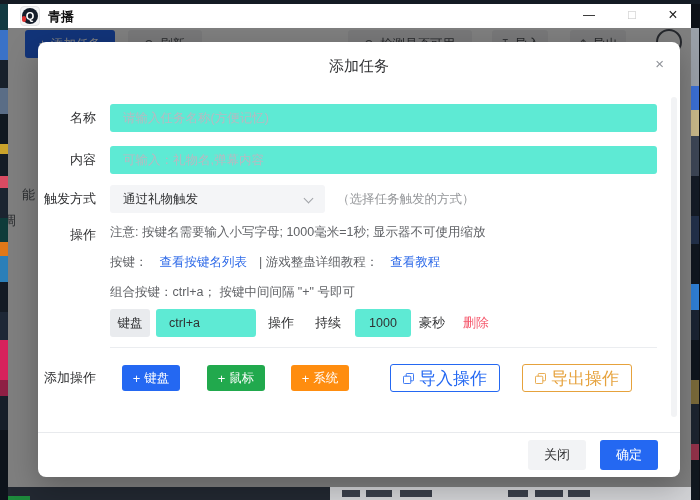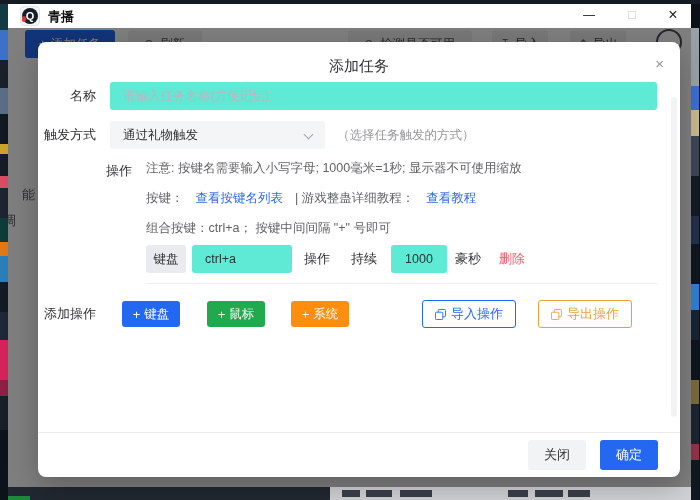--- a/index.html
+++ b/index.html
@@ -50,52 +50,52 @@
   .m-scroll{position:absolute;right:3px;top:55px;width:6px;height:320px;background:#f2f3f5;border-radius:3px;}
 
   .m-body{padding:0 23px 0 0;}
   .row{display:flex;align-items:center;}
   .lbl{flex:0 0 58px;text-align:right;font-size:13px;color:#303133;margin-right:14px;white-space:nowrap;}
   .lbl.wide{margin-left:-12px;flex:0 0 70px;}
   .inp{height:28px;background:#5eead4;border:none;border-radius:3px;font-size:12.5px;color:#303133;padding:0 13px;outline:none;}
   .inp::placeholder{color:#b6bac1;}
   .grow{flex:1;}
 
-  .r-name{}
+  .r-name{margin-top:22px;}
   .r-content{margin-top:14px;}
   .r-trigger{margin-top:11px;}
   .select{height:28px;background:#f4f5f7;border-radius:3px;display:flex;align-items:center;font-size:12.5px;color:#303133;padding:0 10px 0 13px;cursor:pointer;}
   .select .stext{flex:1;}
   .sel-trigger{width:215px;}
   .hint{font-size:12.5px;color:#949699;margin-left:12px;}
   .chevron{width:12px;height:10px;position:relative;display:inline-block;}
   .chevron::after{content:"";position:absolute;left:2px;top:1px;width:6px;height:6px;border-right:1.5px solid #a0a3a8;border-bottom:1.5px solid #a0a3a8;transform:rotate(45deg);}
 
-  .r-op{margin-top:9px;align-items:flex-start;padding-left:36px;}
+  .r-op{margin-top:9px;align-items:flex-start;}
   .op-lines{flex:1;}
   .note{font-size:12.5px;color:#606266;line-height:20px;margin-bottom:10px;display:flex;flex-wrap:wrap;align-items:center;}
   .note .gap{margin-left:12px;}
   .link{color:var(--link,#2e6ae8);cursor:pointer;}
   .op-row{display:flex;align-items:center;margin-top:-1px;height:28px;}
   .tag{width:40px;height:28px;background:#e9ebee;border-radius:3px;font-size:12.5px;color:#303133;display:flex;align-items:center;justify-content:center;}
   .key-inp{width:100px;margin-left:6px;}
   .op-row .mini-lbl{font-size:13px;color:#303133;margin:0 8px 0 12px;white-space:nowrap;}
   .sel-action{width:110px;}
   .dur-inp{width:56px;text-align:center;margin-left:6px;padding:0 4px;}
   .unit{font-size:13px;color:#303133;margin-left:8px;}
   .del{font-size:13px;color:var(--danger,#f5586c);margin-left:18px;cursor:pointer;}
   .op-divider{border-top:1px solid #ebedf0;margin-top:10px;}
 
   .r-addops{margin-top:16px;gap:12px;}
   .cbtn{height:26px;width:58px;border:none;border-radius:3px;color:#fff;font-size:12.5px;display:flex;align-items:center;justify-content:center;gap:4px;cursor:pointer;padding:0;}
   .cbtn .plus{font-size:13px;line-height:1;}
   .cbtn.kb{background:var(--primary,#2468f2);}
   .cbtn.ms{background:var(--green,#21a94d);margin-left:15px;}
   .cbtn.sys{background:var(--orange,#ff8d0f);margin-left:14px;}
-  .obtn{height:28px;border-radius:3px;background:#fff;font-size:13px;display:flex;align-items:center;justify-content:center;gap:5px;cursor:pointer;padding:0 12px;}
+  .obtn{height:28px;border-radius:3px;background:#fff;font-size:17px;display:flex;align-items:center;justify-content:center;gap:5px;cursor:pointer;padding:0 12px;}
   .obtn.imp{margin-left:auto;border:1px solid var(--primary,#2468f2);color:var(--primary,#2468f2);}
   .obtn.exp{margin-left:10px;margin-right:25px;border:1px solid var(--amber,#e6a23c);color:var(--amber,#e6a23c);}
 
   .m-footer{position:absolute;left:0;bottom:0;width:100%;height:45px;border-top:1px solid #e8eaed;display:flex;align-items:center;justify-content:flex-end;padding-right:22px;gap:14px;}
   .fbtn{height:30px;border:none;border-radius:3px;font-size:13px;cursor:pointer;padding:0 16px;}
   .fbtn.ghost{background:#f2f3f5;color:#303133;}
   .fbtn.primary{background:var(--primary,#2468f2);color:#fff;}
 </style>
 </head>
 <body>
@@ -198,20 +198,24 @@
       <div class="m-close">×</div>
     </div>
     <div class="m-scroll"></div>
 
     <div class="m-body">
       <div class="row r-name">
         <div class="lbl">名称</div>
         <input class="inp grow" placeholder="请输入任务名称(方便记忆)" style="">
       </div>
 
+      <div class="row r-content">
+        <div class="lbl">内容</div>
+        <input class="inp grow" placeholder="可输入：礼物名,弹幕内容" style="">
+      </div>
 
       <div class="row r-trigger">
         <div class="lbl wide">触发方式</div>
         <div class="select sel-trigger">
           <span class="stext">通过礼物触发</span>
           <span class="chevron"></span>
         </div>
         <span class="hint">（选择任务触发的方式）</span>
       </div>
 

